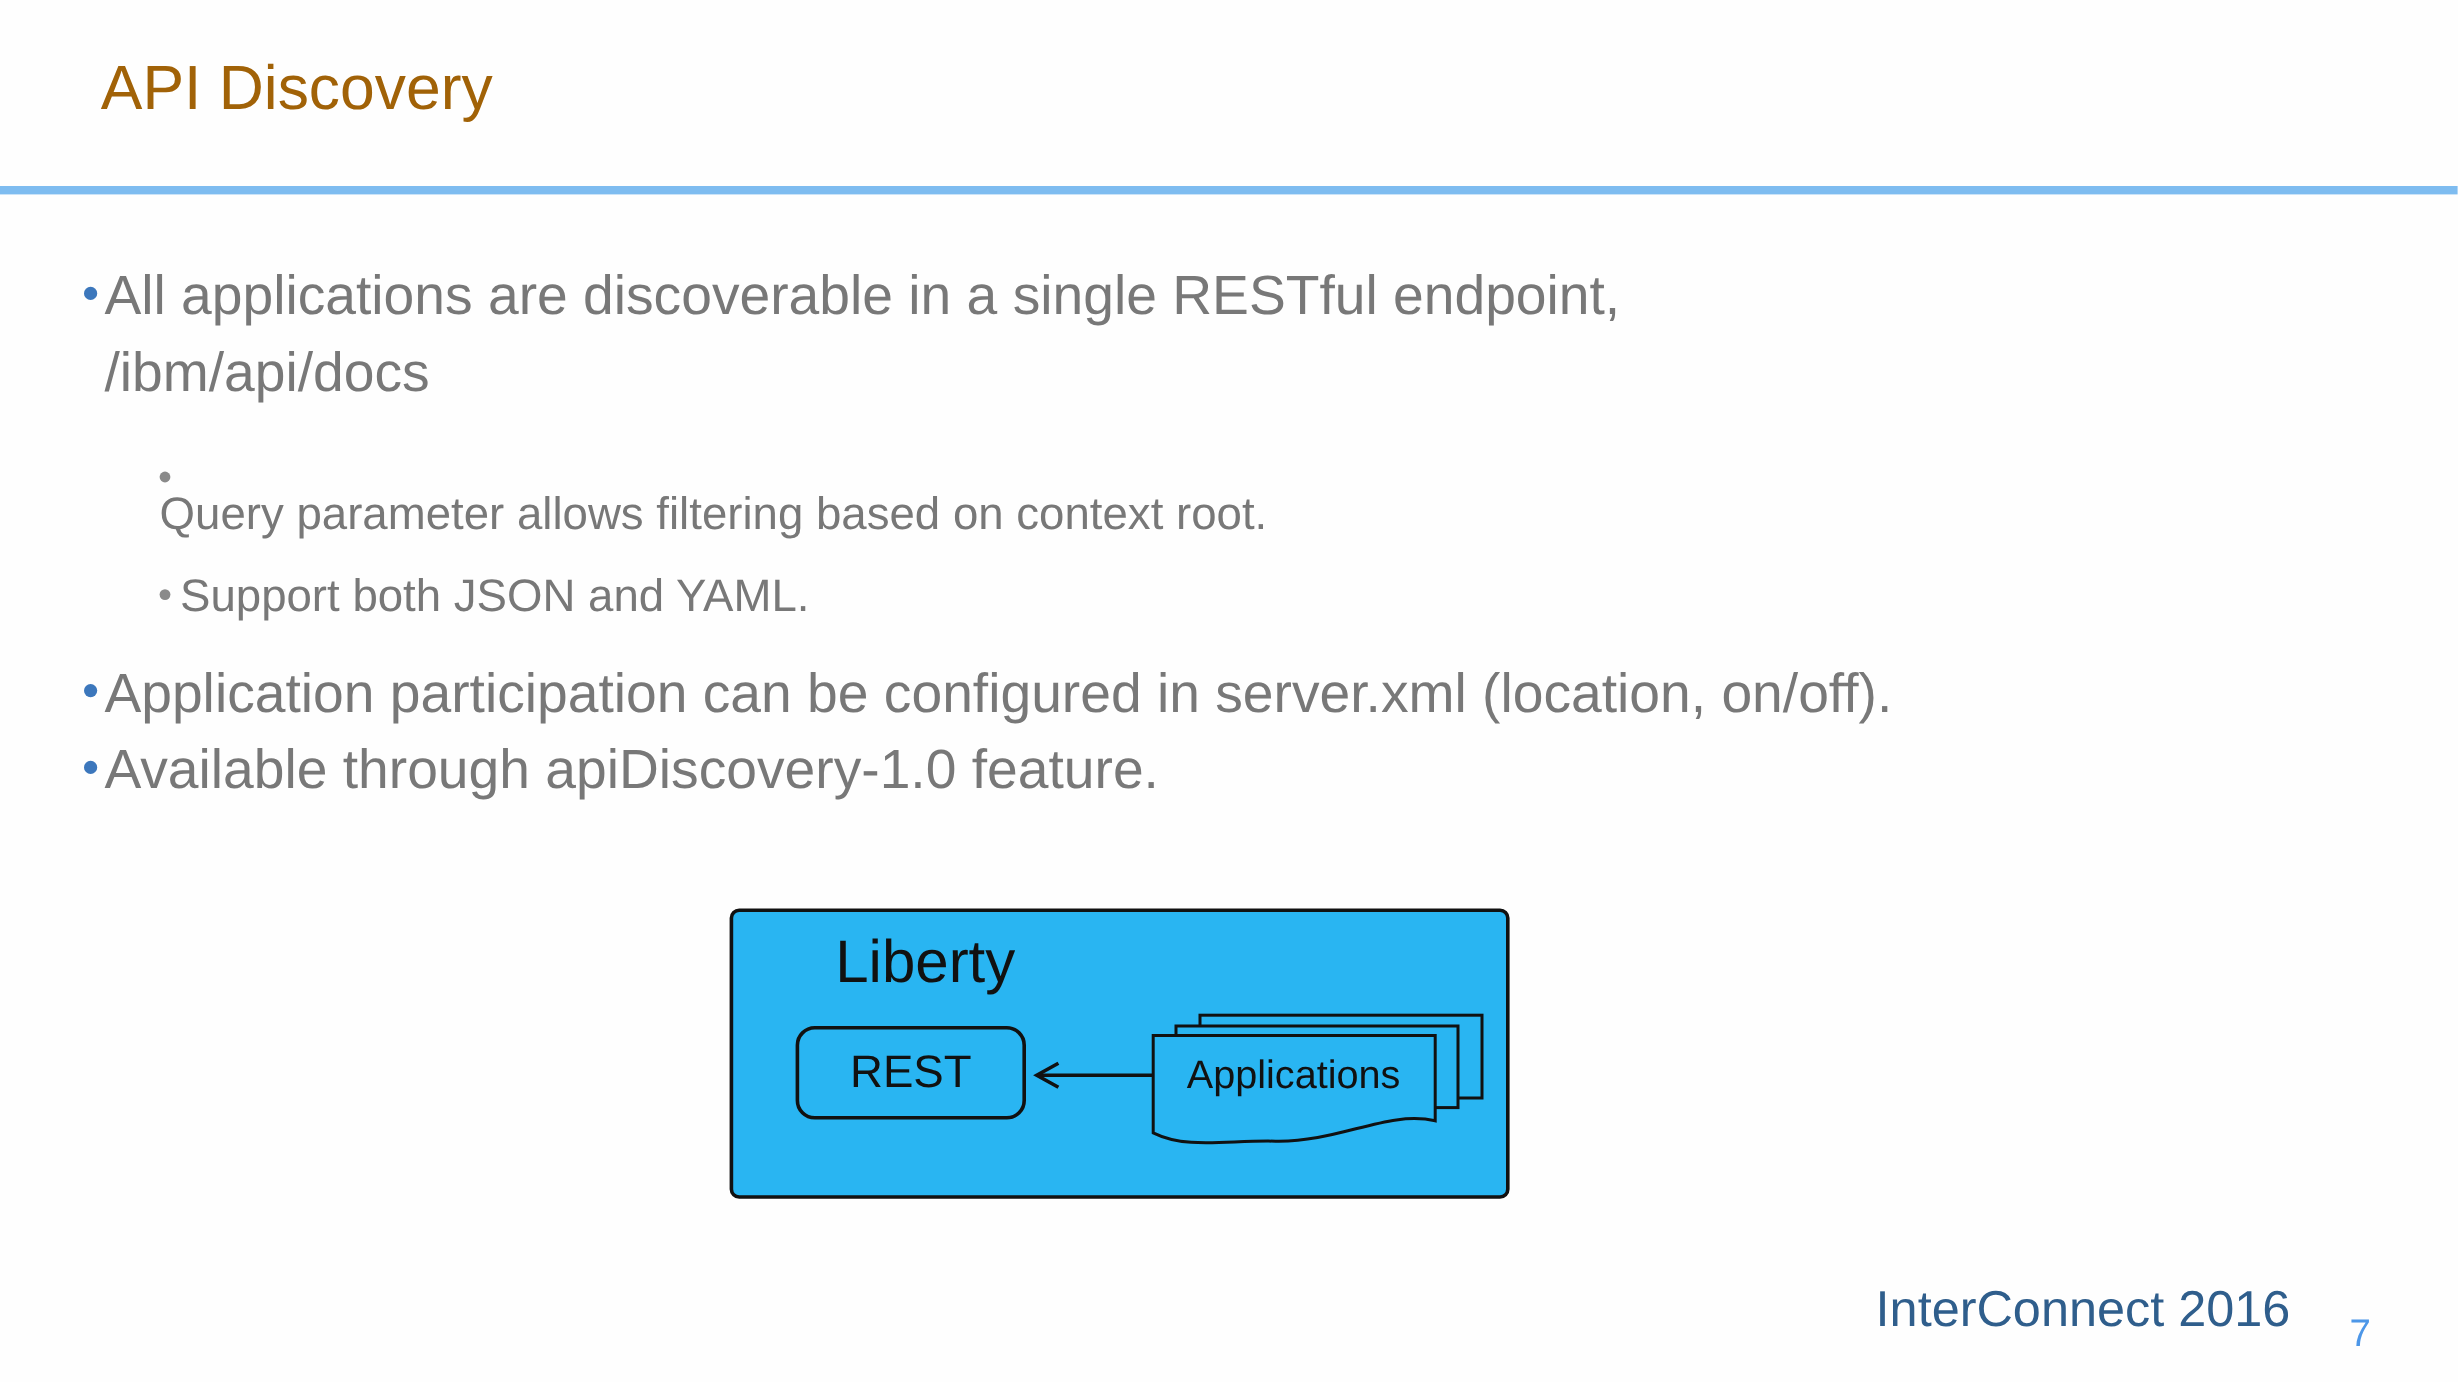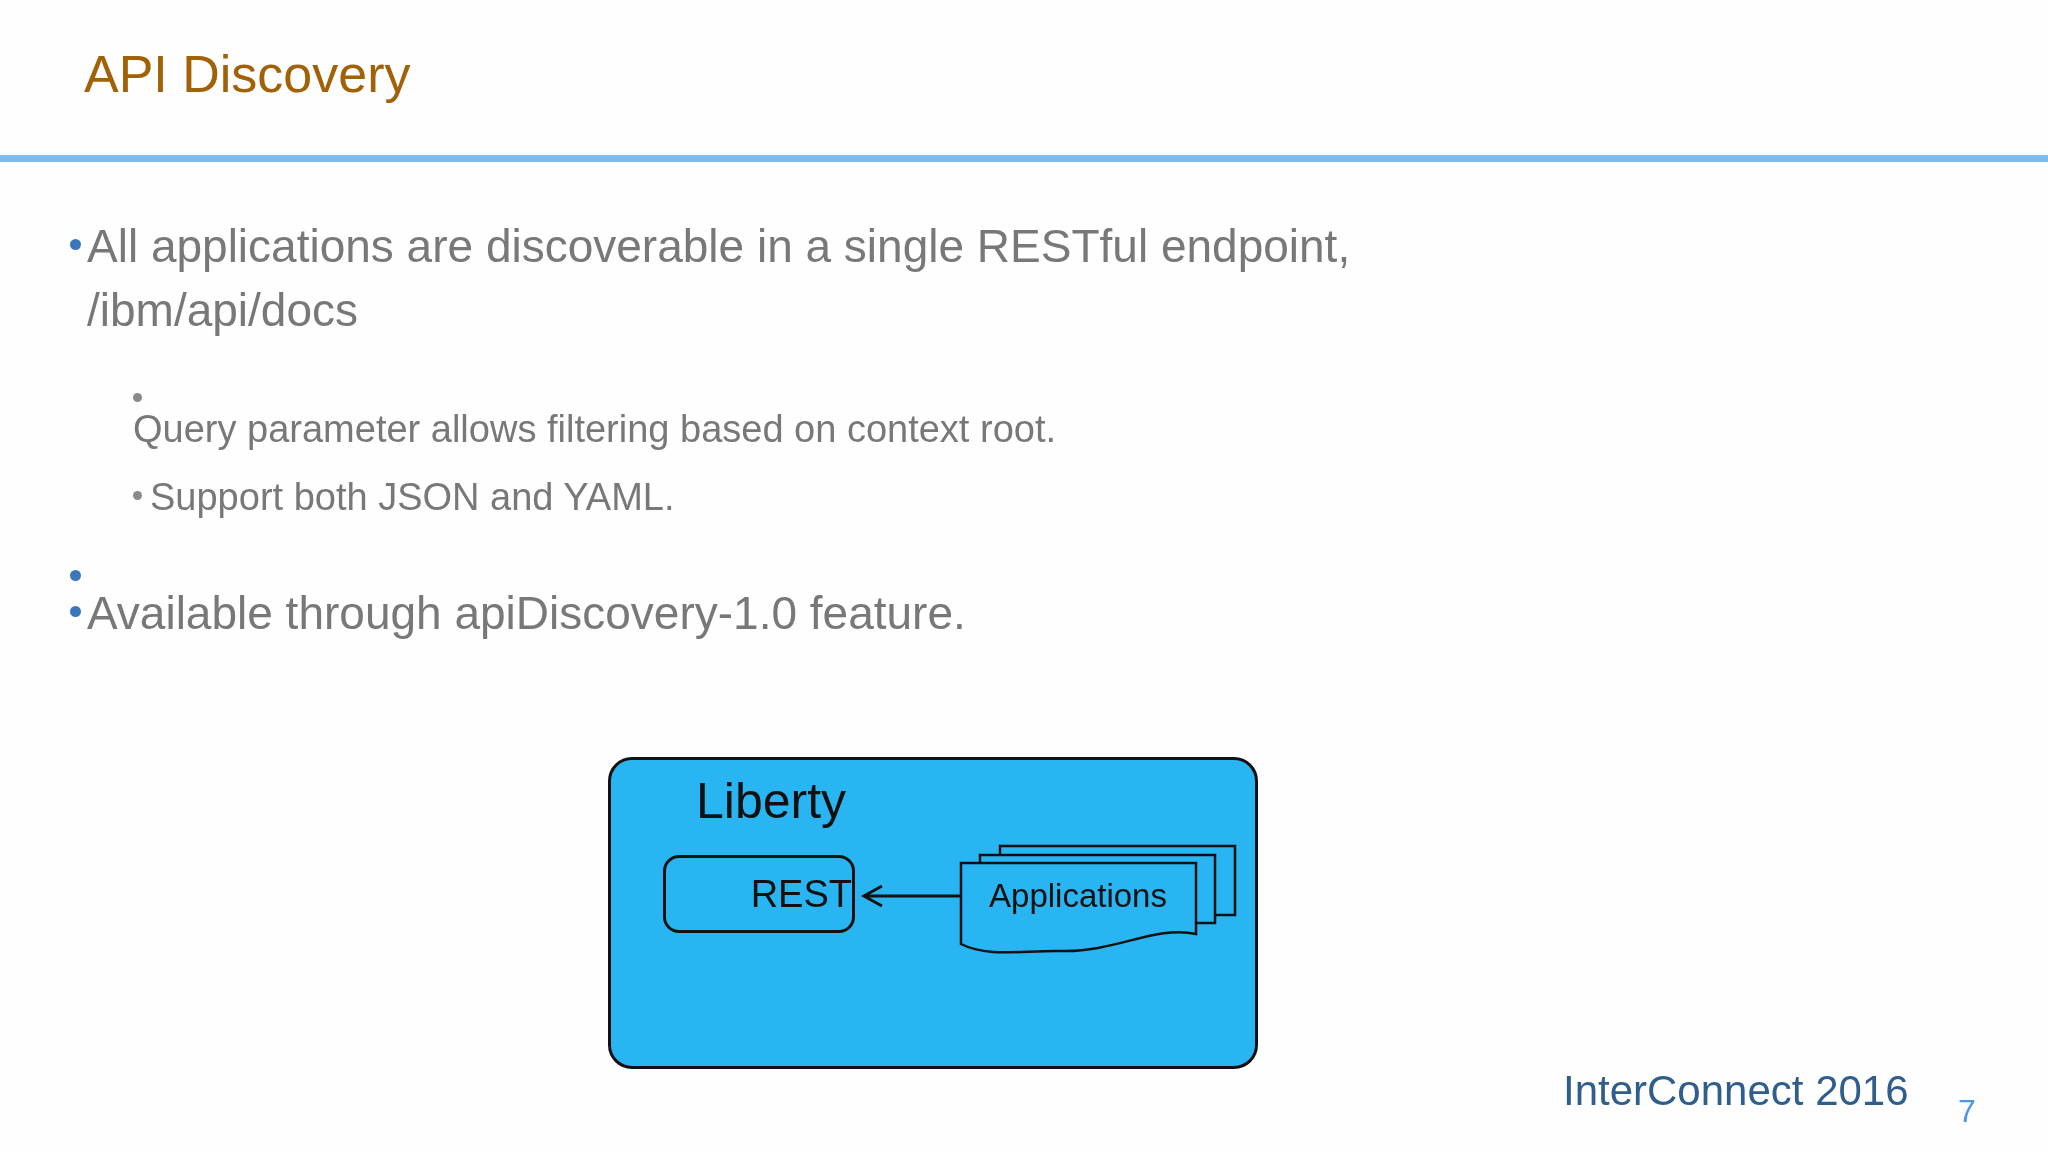--- a/index.html
+++ b/index.html
@@ -84,25 +84,25 @@
   .bullet-list li:nth-child(3) { margin-top: 14px; }
   .bullet-list li:nth-child(4) { margin-top: 21px; }
   .bullet-list li:nth-child(5) { }
 
   
   .diagram {
     position: absolute;
     left: 608px;
     top: 757px;
     width: 650px;
-    height: 312px;
+    height: 242px;
     box-sizing: border-box;
     background: #29B5F2;
     border: 3px solid #111111;
-    border-radius: 24px;
+    border-radius: 8px;
     padding-left: 14px;
   }
   .liberty-label {
     position: absolute;
     left: 85px;
     top: 10px;
     font-size: 50px;
     line-height: 62px;
     color: #111111;
   }
@@ -110,21 +110,21 @@
     position: absolute;
     left: 52px;
     top: 95px;
     width: 192px;
     height: 78px;
     box-sizing: border-box;
     border: 3px solid #111111;
     border-radius: 16px;
     display: flex;
     align-items: center;
-    justify-content: flex-end;
+    justify-content: center;
     font-size: 38px;
     color: #111111;
   }
   .app-stack-svg {
     position: absolute;
     left: 0;
     top: 0;
     width: 650px;
     height: 242px;
   }
@@ -177,20 +177,21 @@
   <li class="lvl2">
     <span class="dot"></span>
     <span class="btext">Query parameter allows filtering based on context root.</span>
   </li>
   <li class="lvl2">
     <span class="dot"></span>
     <span class="btext">Support both JSON and YAML.</span>
   </li>
   <li class="lvl1">
     <span class="dot"></span>
+    <span class="btext">Application participation can be configured in server.xml (location, on/off).</span>
   </li>
   <li class="lvl1">
     <span class="dot"></span>
     <span class="btext">Available through apiDiscovery-1.0 feature.</span>
   </li>
 </ul>
 
 <div class="diagram">
   <span class="liberty-label">Liberty</span>
 

